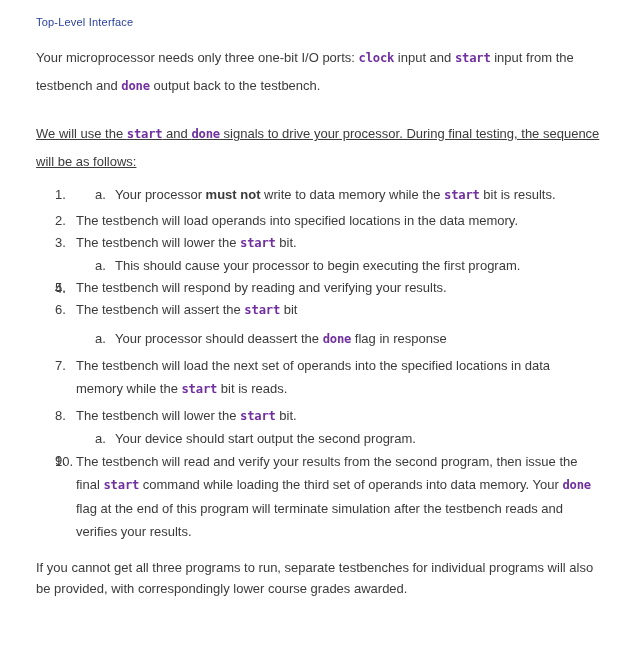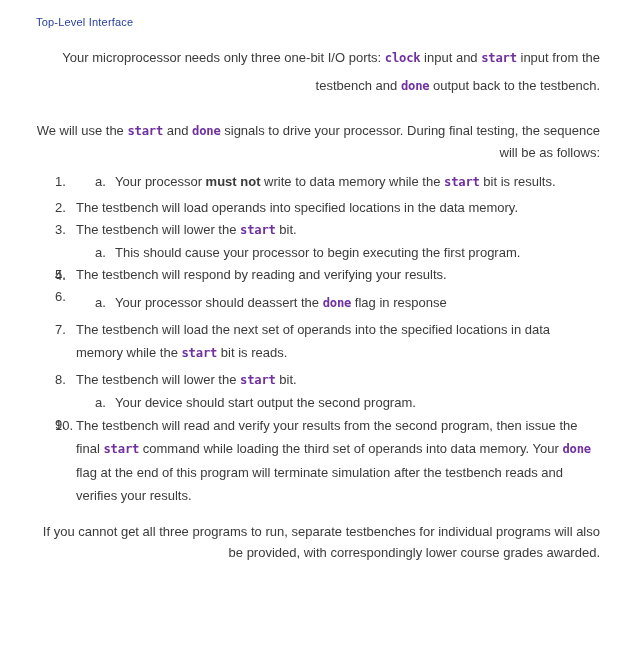--- a/index.html
+++ b/index.html
@@ -19,23 +19,23 @@
     padding:16px 34px 10px 36px;
   }
   h1.doc-title{
     font-family:"Liberation Sans", sans-serif;
     font-size:11px;
     font-weight:400;
     color:var(--heading);
     letter-spacing:.2px;
     margin-bottom:16px;
   }
-  p.para{line-height:22px;text-align:right;}
+  p.para{line-height:22px;}
   p.para-intro{line-height:27px;margin-bottom:20px;}
-  p.para-sequence{line-height:21px;margin-bottom:8px;}
+  p.para-sequence{line-height:28px;margin-bottom:8px;text-decoration:underline;}
   p.para-footer{line-height:21px;margin-top:14px;}
   .list{width:100%;}
   .item{
     position:relative;
     padding-left:40px;
     line-height:21px;
     margin-bottom:1px;
   }
   .item > .marker{
     position:absolute;
@@ -75,21 +75,21 @@
 <p class="para para-sequence"><span>We will use the </span><span class="kw">start</span><span> and </span><span class="kw">done</span><span> signals to drive your processor. During final testing, the sequence will be as follows:</span></p>
 
 <div class="list">
     <div class="item"><span class="marker">1.</span></div>
     <div class="sub spaced"><span class="marker">a.</span><span><span>Your processor </span><span class="b">must not</span><span> write to data memory while the </span><span class="kw">start</span><span> bit is results.</span></span></div>
     <div class="item"><span class="marker">2.</span><span><span>The testbench will load operands into specified locations in the data memory.</span></span></div>
     <div class="item"><span class="marker">3.</span><span><span>The testbench will lower the </span><span class="kw">start</span><span> bit.</span></span></div>
     <div class="sub"><span class="marker">a.</span><span><span>This should cause your processor to begin executing the first program.</span></span></div>
     <div class="item wrap"><span class="marker">4.</span></div>
     <div class="item"><span class="marker">5.</span><span><span>The testbench will respond by reading and verifying your results.</span></span></div>
-    <div class="item"><span class="marker">6.</span></div>
+    <div class="item"><span class="marker">6.</span><span><span>The testbench will assert the </span><span class="kw">start</span><span> bit</span></span></div>
     <div class="sub spaced"><span class="marker">a.</span><span><span>Your processor should deassert the </span><span class="kw">done</span><span> flag in response</span></span></div>
     <div class="item wrap"><span class="marker">7.</span><span><span>The testbench will load the next set of operands into the specified locations in data memory while the </span><span class="kw">start</span><span> bit is reads.</span></span></div>
     <div class="item gap-before"><span class="marker">8.</span><span><span>The testbench will lower the </span><span class="kw">start</span><span> bit.</span></span></div>
     <div class="sub"><span class="marker">a.</span><span><span>Your device should start output the second program.</span></span></div>
     <div class="item"><span class="marker">9.</span></div>
     <div class="item wrap"><span class="marker">10.</span><span><span>The testbench will read and verify your results from the second program, then issue the final </span><span class="kw">start</span><span> command while loading the third set of operands into data memory. Your </span><span class="kw">done</span><span> flag at the end of this program will terminate simulation after the testbench reads and verifies your results.</span></span></div>
   </div>
 
 <p class="para para-footer"><span>If you cannot get all three programs to run, separate testbenches for individual programs will also be provided, with correspondingly lower course grades awarded.</span></p>
 

